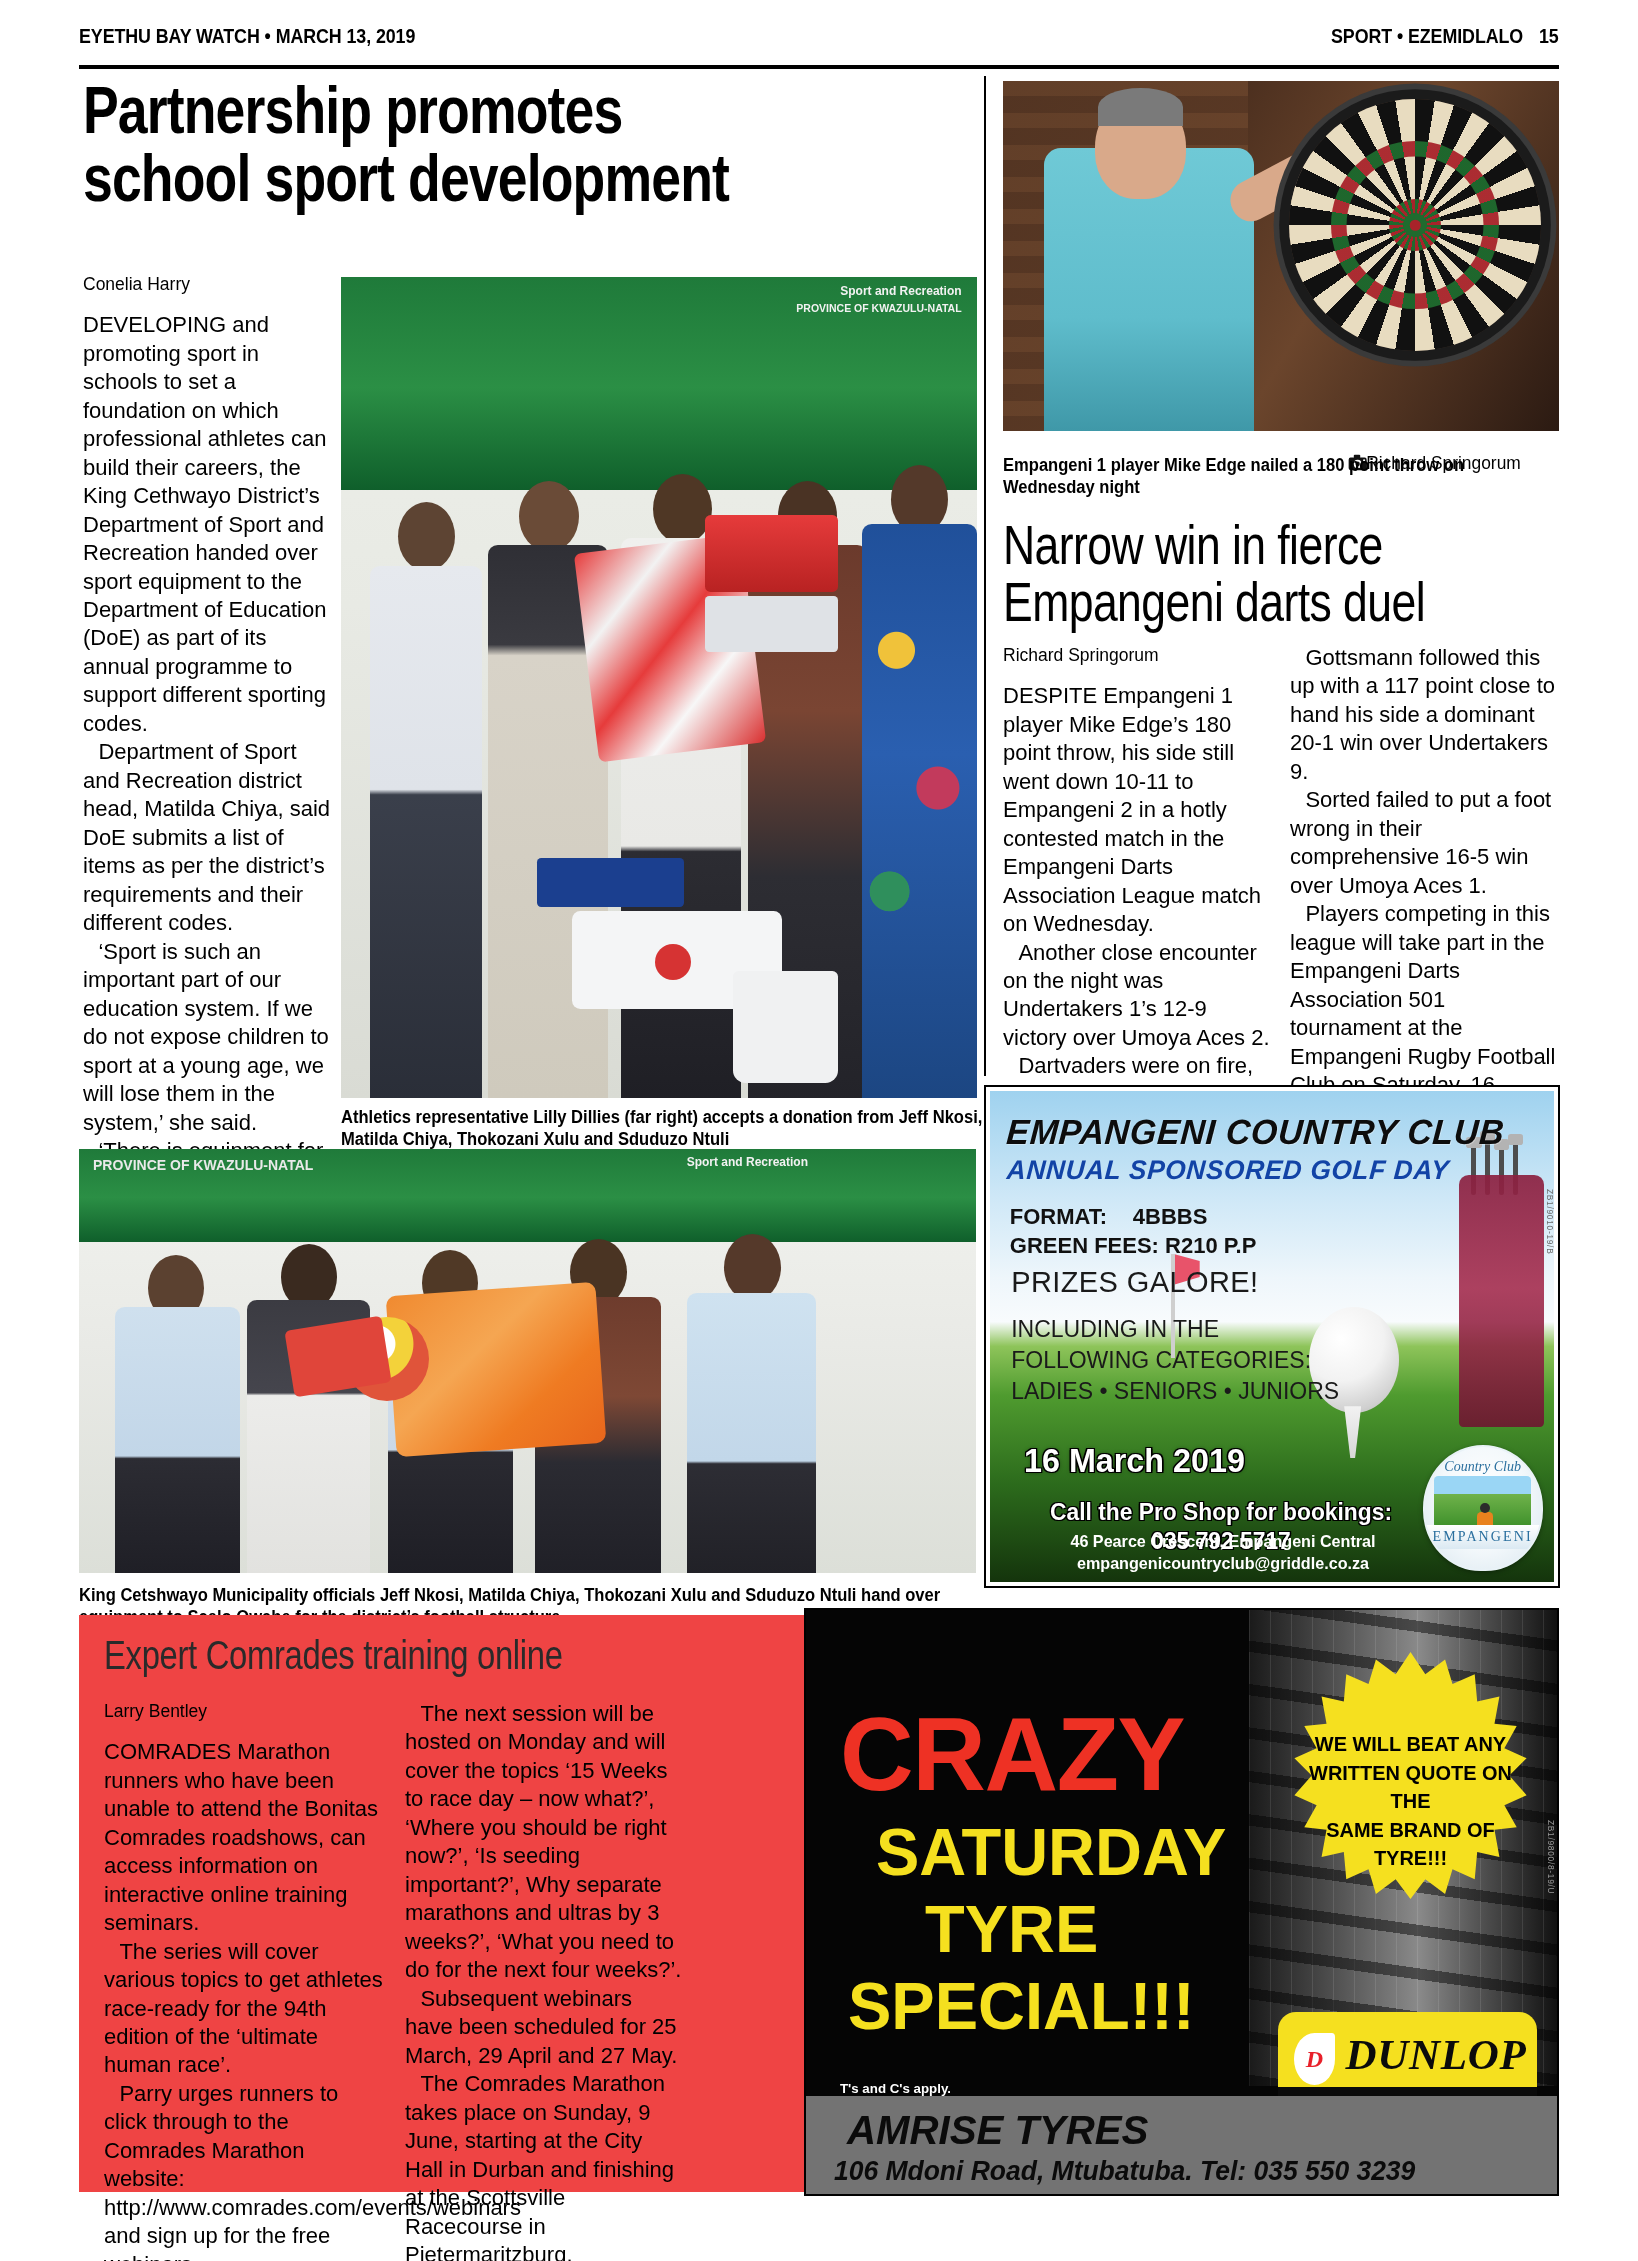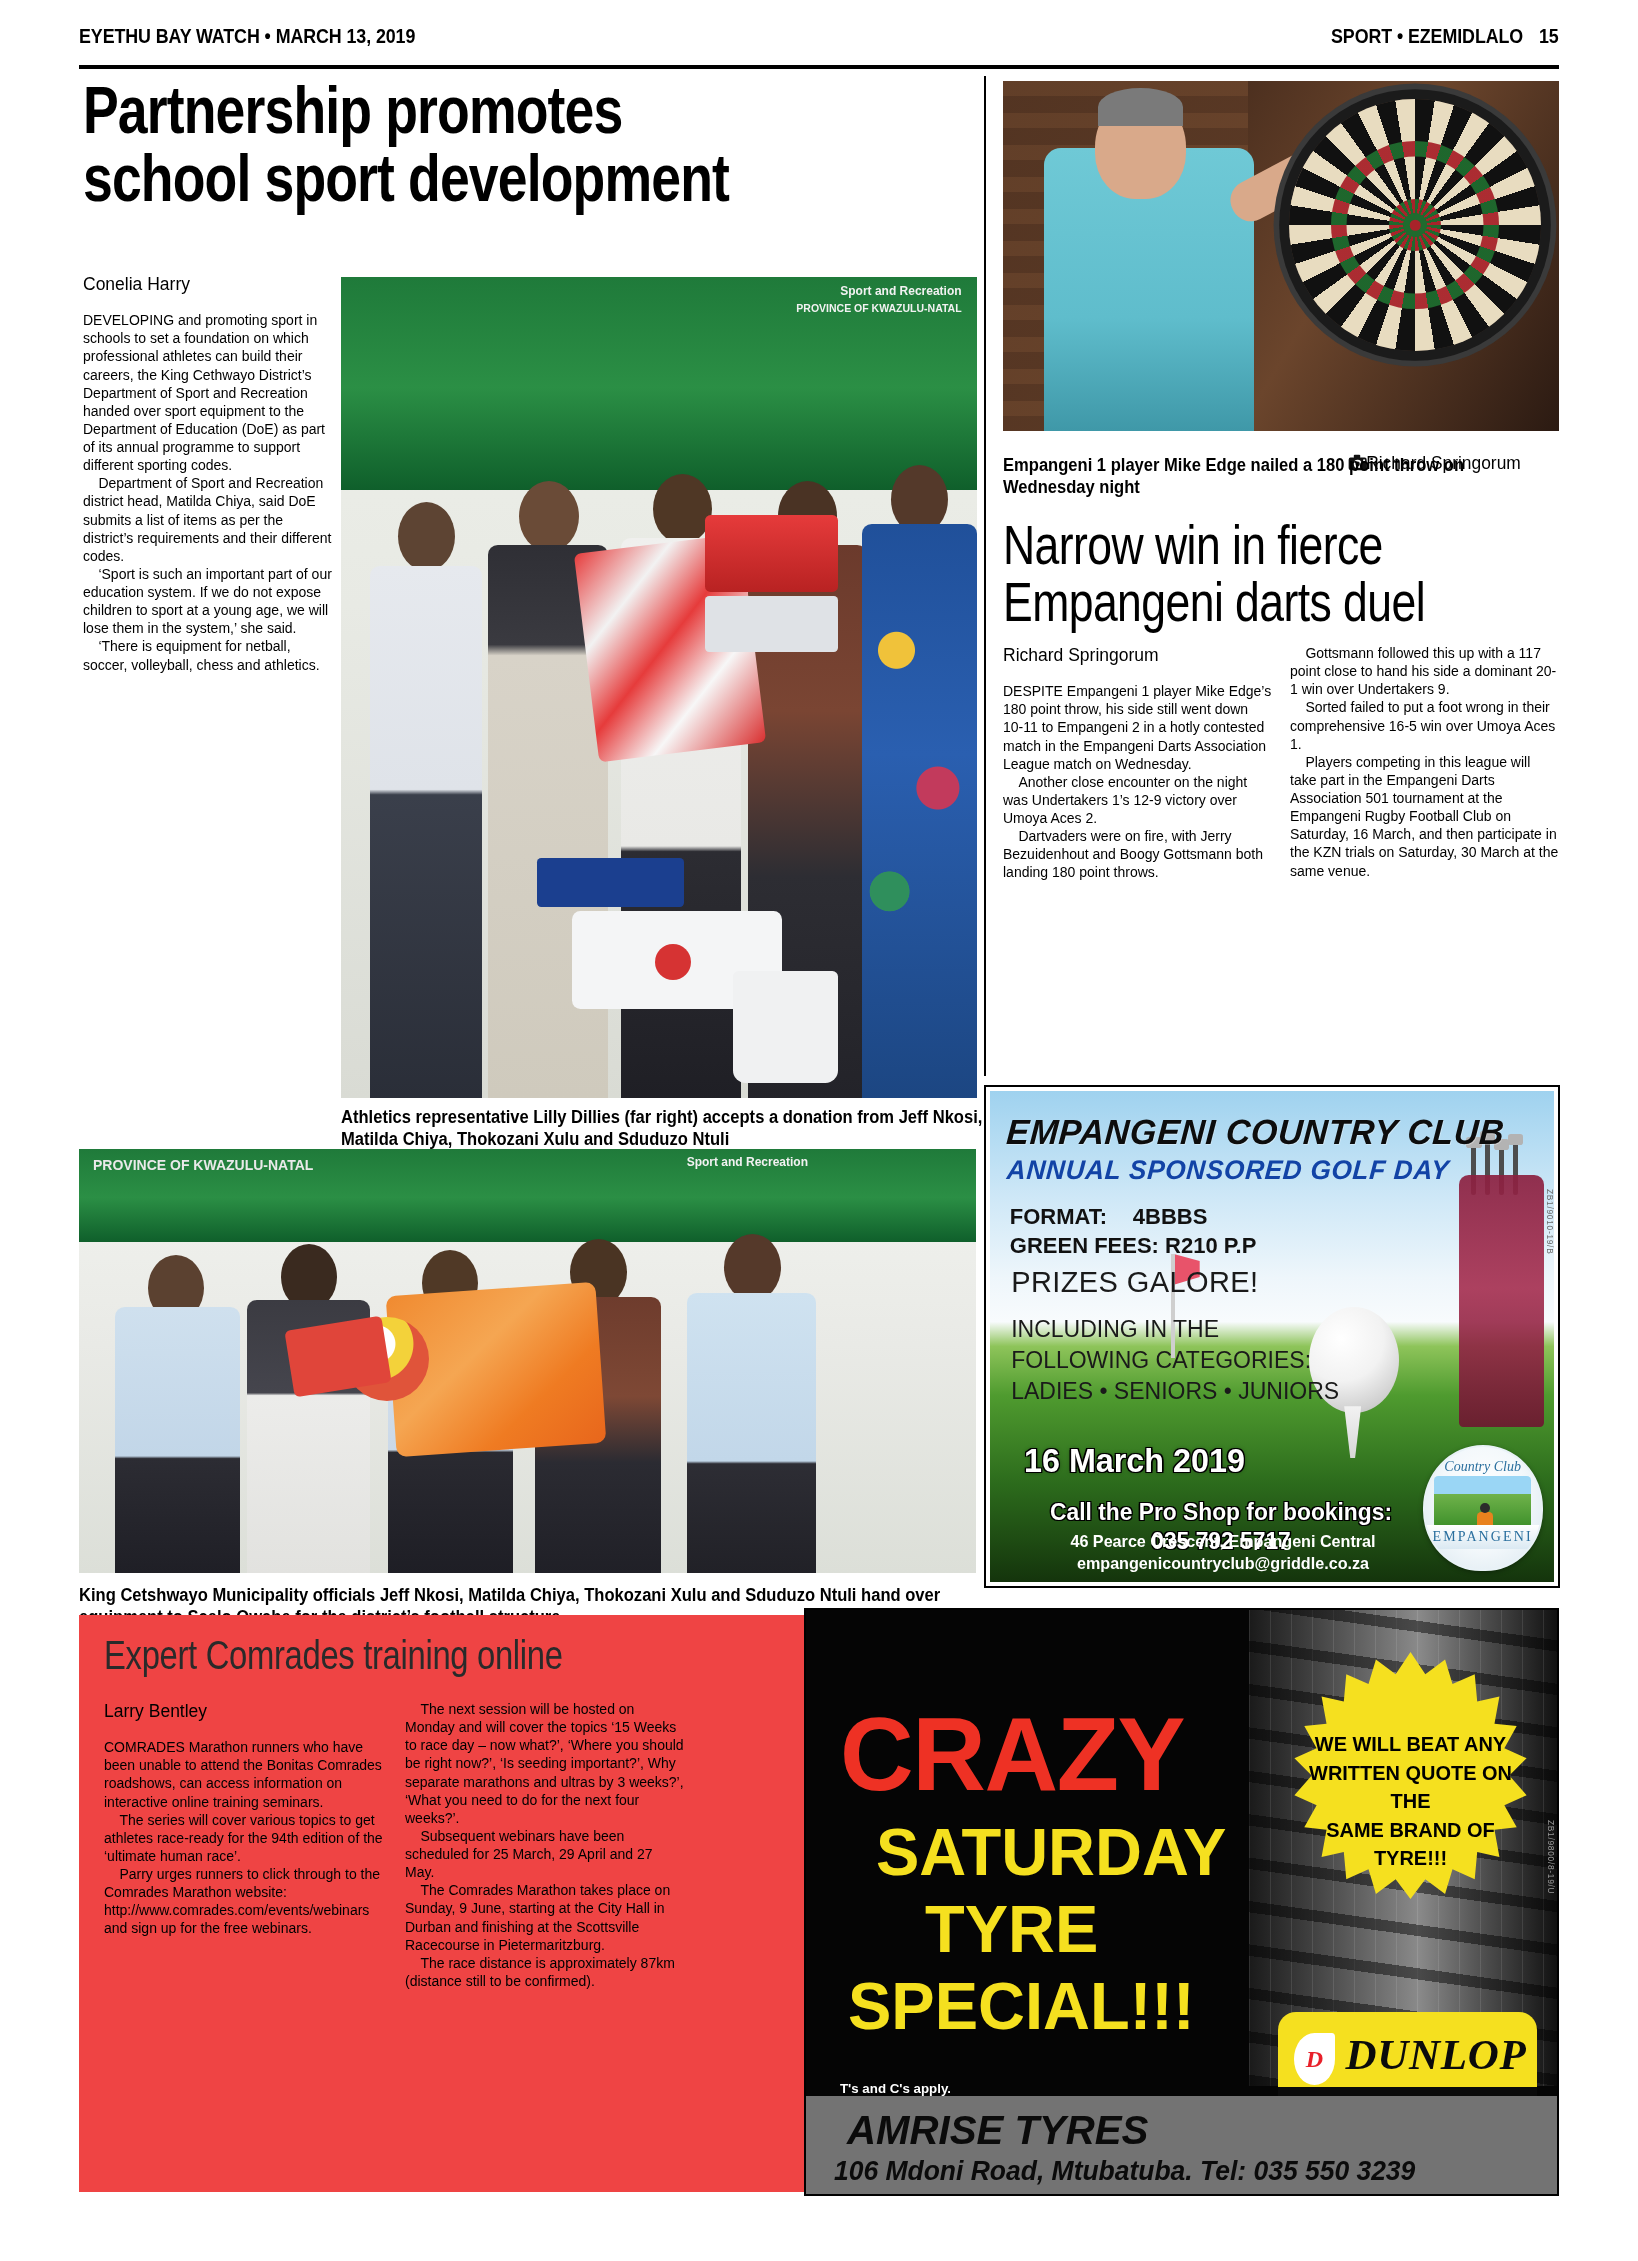--- a/index.html
+++ b/index.html
@@ -42,21 +42,21 @@
 
   
   .byline {
     font-size: 17.5px; line-height: 1.3; margin-bottom: 15.4px;
     font-family: "Liberation Sans", sans-serif;
   }
   .col-story1 {
     position: absolute; left: 83px; top: 273px; width: 250px;
   }
   .col-story1 p, .darts-col p, .comrades-col p {
-    font-size: 14px; line-height: 1.295; text-align: left;
+    font-size: 22px; line-height: 1.295; text-align: left;
     font-family: "Liberation Sans", sans-serif;
   }
   .col-story1 p.indent, .darts-col p.indent, .comrades-col p.indent { text-indent: 15.4px; }
 
   
   .photo { position: absolute; overflow: hidden; background: #cfcfcf; }
   .photo-cap {
     position: absolute;
     font-family: "Liberation Sans Narrow", "Liberation Sans", sans-serif;
     font-weight: bold; font-size: 18px; line-height: 1.22;

